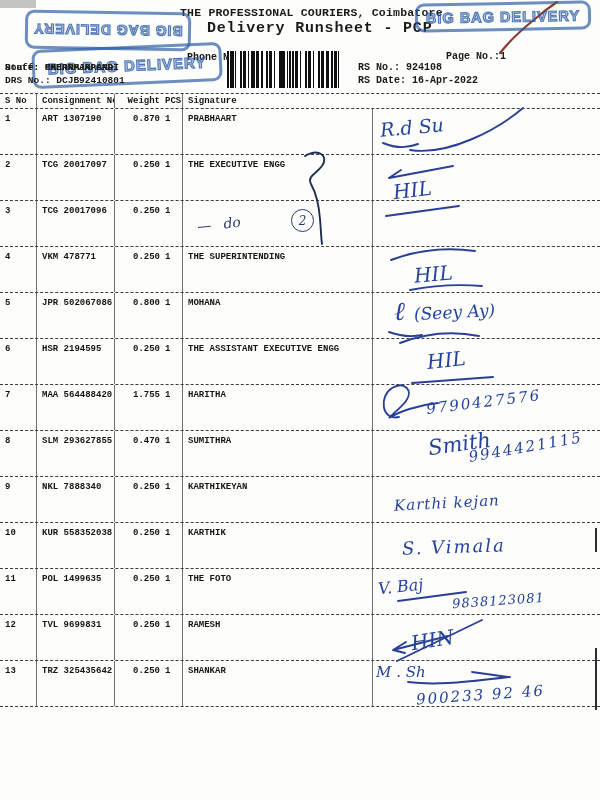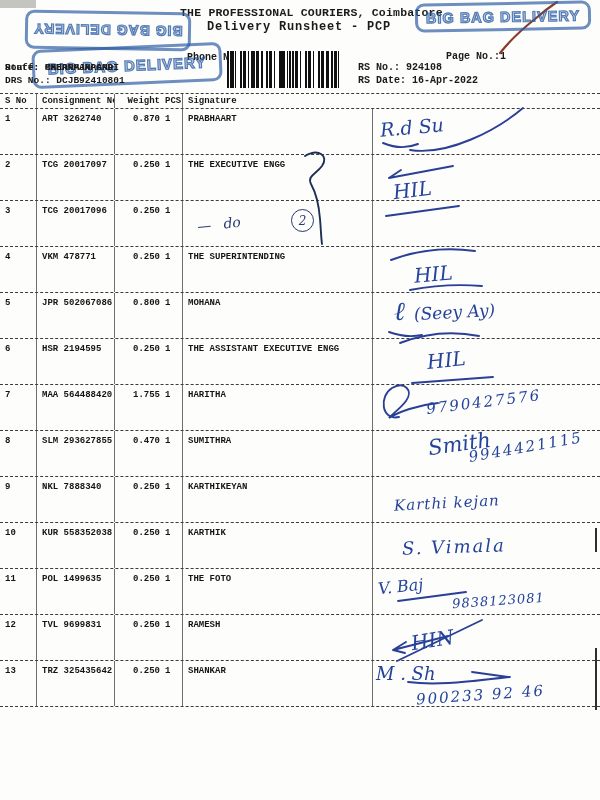--- a/index.html
+++ b/index.html
@@ -2,21 +2,21 @@
 <html><head>
 <meta charset="utf-8">
 <style>
   html,body{margin:0;padding:0;}
   body{width:600px;height:800px;background:#fdfdfb;position:relative;overflow:hidden;
        font-family:"Liberation Mono",monospace;color:#151515;}
   .abs{position:absolute;}
   
   .print{font-family:"Liberation Mono",monospace;font-weight:700;color:#1b1b1b;white-space:pre;}
   .t-company{font-size:11.5px;letter-spacing:.2px;}
-  .t-title{font-size:12px;letter-spacing:.8px;}
+  .t-title{font-size:15px;letter-spacing:.8px;}
   .t-small{font-size:10px;margin-top:12px;}
   .t-left{font-size:9.5px;}
   
   .stamp{position:absolute;border:3px solid rgba(44,92,164,.75);border-radius:9px;
          display:flex;align-items:center;justify-content:center;
          font-family:"Liberation Sans",sans-serif;font-weight:700;
          color:rgba(44,92,164,.30);-webkit-text-stroke:1.2px rgba(44,92,164,.85);
          letter-spacing:1px;white-space:nowrap;opacity:.92;z-index:6;}
   .stamp1{left:25px;top:11px;width:160px;height:33px;font-size:14px;transform:rotate(181deg);}
   .stamp2{left:32px;top:46px;width:184px;height:33px;font-size:15px;transform:rotate(-2.5deg);z-index:1;}
@@ -81,21 +81,21 @@
   <div class="tr head">
     <div class="td b-r">S No</div>
     <div class="td b-r">Consignment No</div>
     <div class="td no-r">Weight</div>
     <div class="td b-r">PCS</div>
     <div class="td">Signature</div>
   </div>
 
   <div class="tr">
     <div class="td b-r">1</div>
-    <div class="td b-r">ART 3262740</div>
+    <div class="td b-r">ART 1307190</div>
     <div class="td no-r">0.870</div>
     <div class="td b-r">1</div>
     <div class="td b-r">PRABHAART</div>
     <div class="td"></div>
   </div>
   <div class="tr">
     <div class="td b-r">2</div>
     <div class="td b-r">TCG 20017097</div>
     <div class="td no-r">0.250</div>
     <div class="td b-r">1</div>
@@ -203,21 +203,21 @@
 <span class="hw" style="left:414px;top:302px;font-size:17px;transform:rotate(-3deg);">(Seey Ay)</span>
 <span class="hw" style="left:427px;top:348px;font-size:20px;transform:rotate(-6deg);">HIL</span>
 <span class="hw" style="left:426px;top:393px;font-size:15px;letter-spacing:2px;transform:rotate(-7deg);">9790427576</span>
 <span class="hw" style="left:428px;top:432px;font-size:21px;transform:rotate(-8deg);">Smith</span>
 <span class="hw" style="left:468px;top:438px;font-size:15px;letter-spacing:2px;transform:rotate(-10deg);">9944421115</span>
 <span class="hw" style="left:394px;top:494px;font-size:15px;letter-spacing:1px;transform:rotate(-3deg);">Karthi kejan</span>
 <span class="hw" style="left:402px;top:536px;font-size:18px;letter-spacing:2px;transform:rotate(-2deg);">S. Vimala</span>
 <span class="hw" style="left:378px;top:577px;font-size:16px;transform:rotate(-6deg);">V. Baj</span>
 <span class="hw" style="left:452px;top:593px;font-size:13px;letter-spacing:1px;transform:rotate(-4deg);">9838123081</span>
 <span class="hw" style="left:411px;top:628px;font-size:20px;transform:rotate(-9deg);">HIN</span>
-<span class="hw" style="left:376px;top:663px;font-size:18px;">M . Sh</span>
+<span class="hw" style="left:376px;top:663px;font-size:15px;">M . Sh</span>
 <span class="hw" style="left:416px;top:686px;font-size:15px;letter-spacing:2px;transform:rotate(-4deg);">900233 92 46</span>
 
 <svg class="overlay" width="600" height="800" viewBox="0 0 600 800">
   <g fill="none" stroke="#2a3f96" stroke-width="1.9" stroke-linecap="round">
     <path d="M 410 150 C 448 156 497 130 523 108"></path>
     <path d="M 383 143 C 395 148 408 148 418 144"></path>
     <path d="M 453 166 L 389 178 M 389 178 L 401 170"></path>
     <path d="M 386 216 L 459 206"></path>
     <path d="M 305 156 C 319 148 329 156 322 166 C 316 174 307 176 311 184 C 316 193 319 206 320 219 C 321 230 321 237 322 244" stroke="#1e2f55"></path>
     <path d="M 391 260 Q 431 245 475 251"></path>

